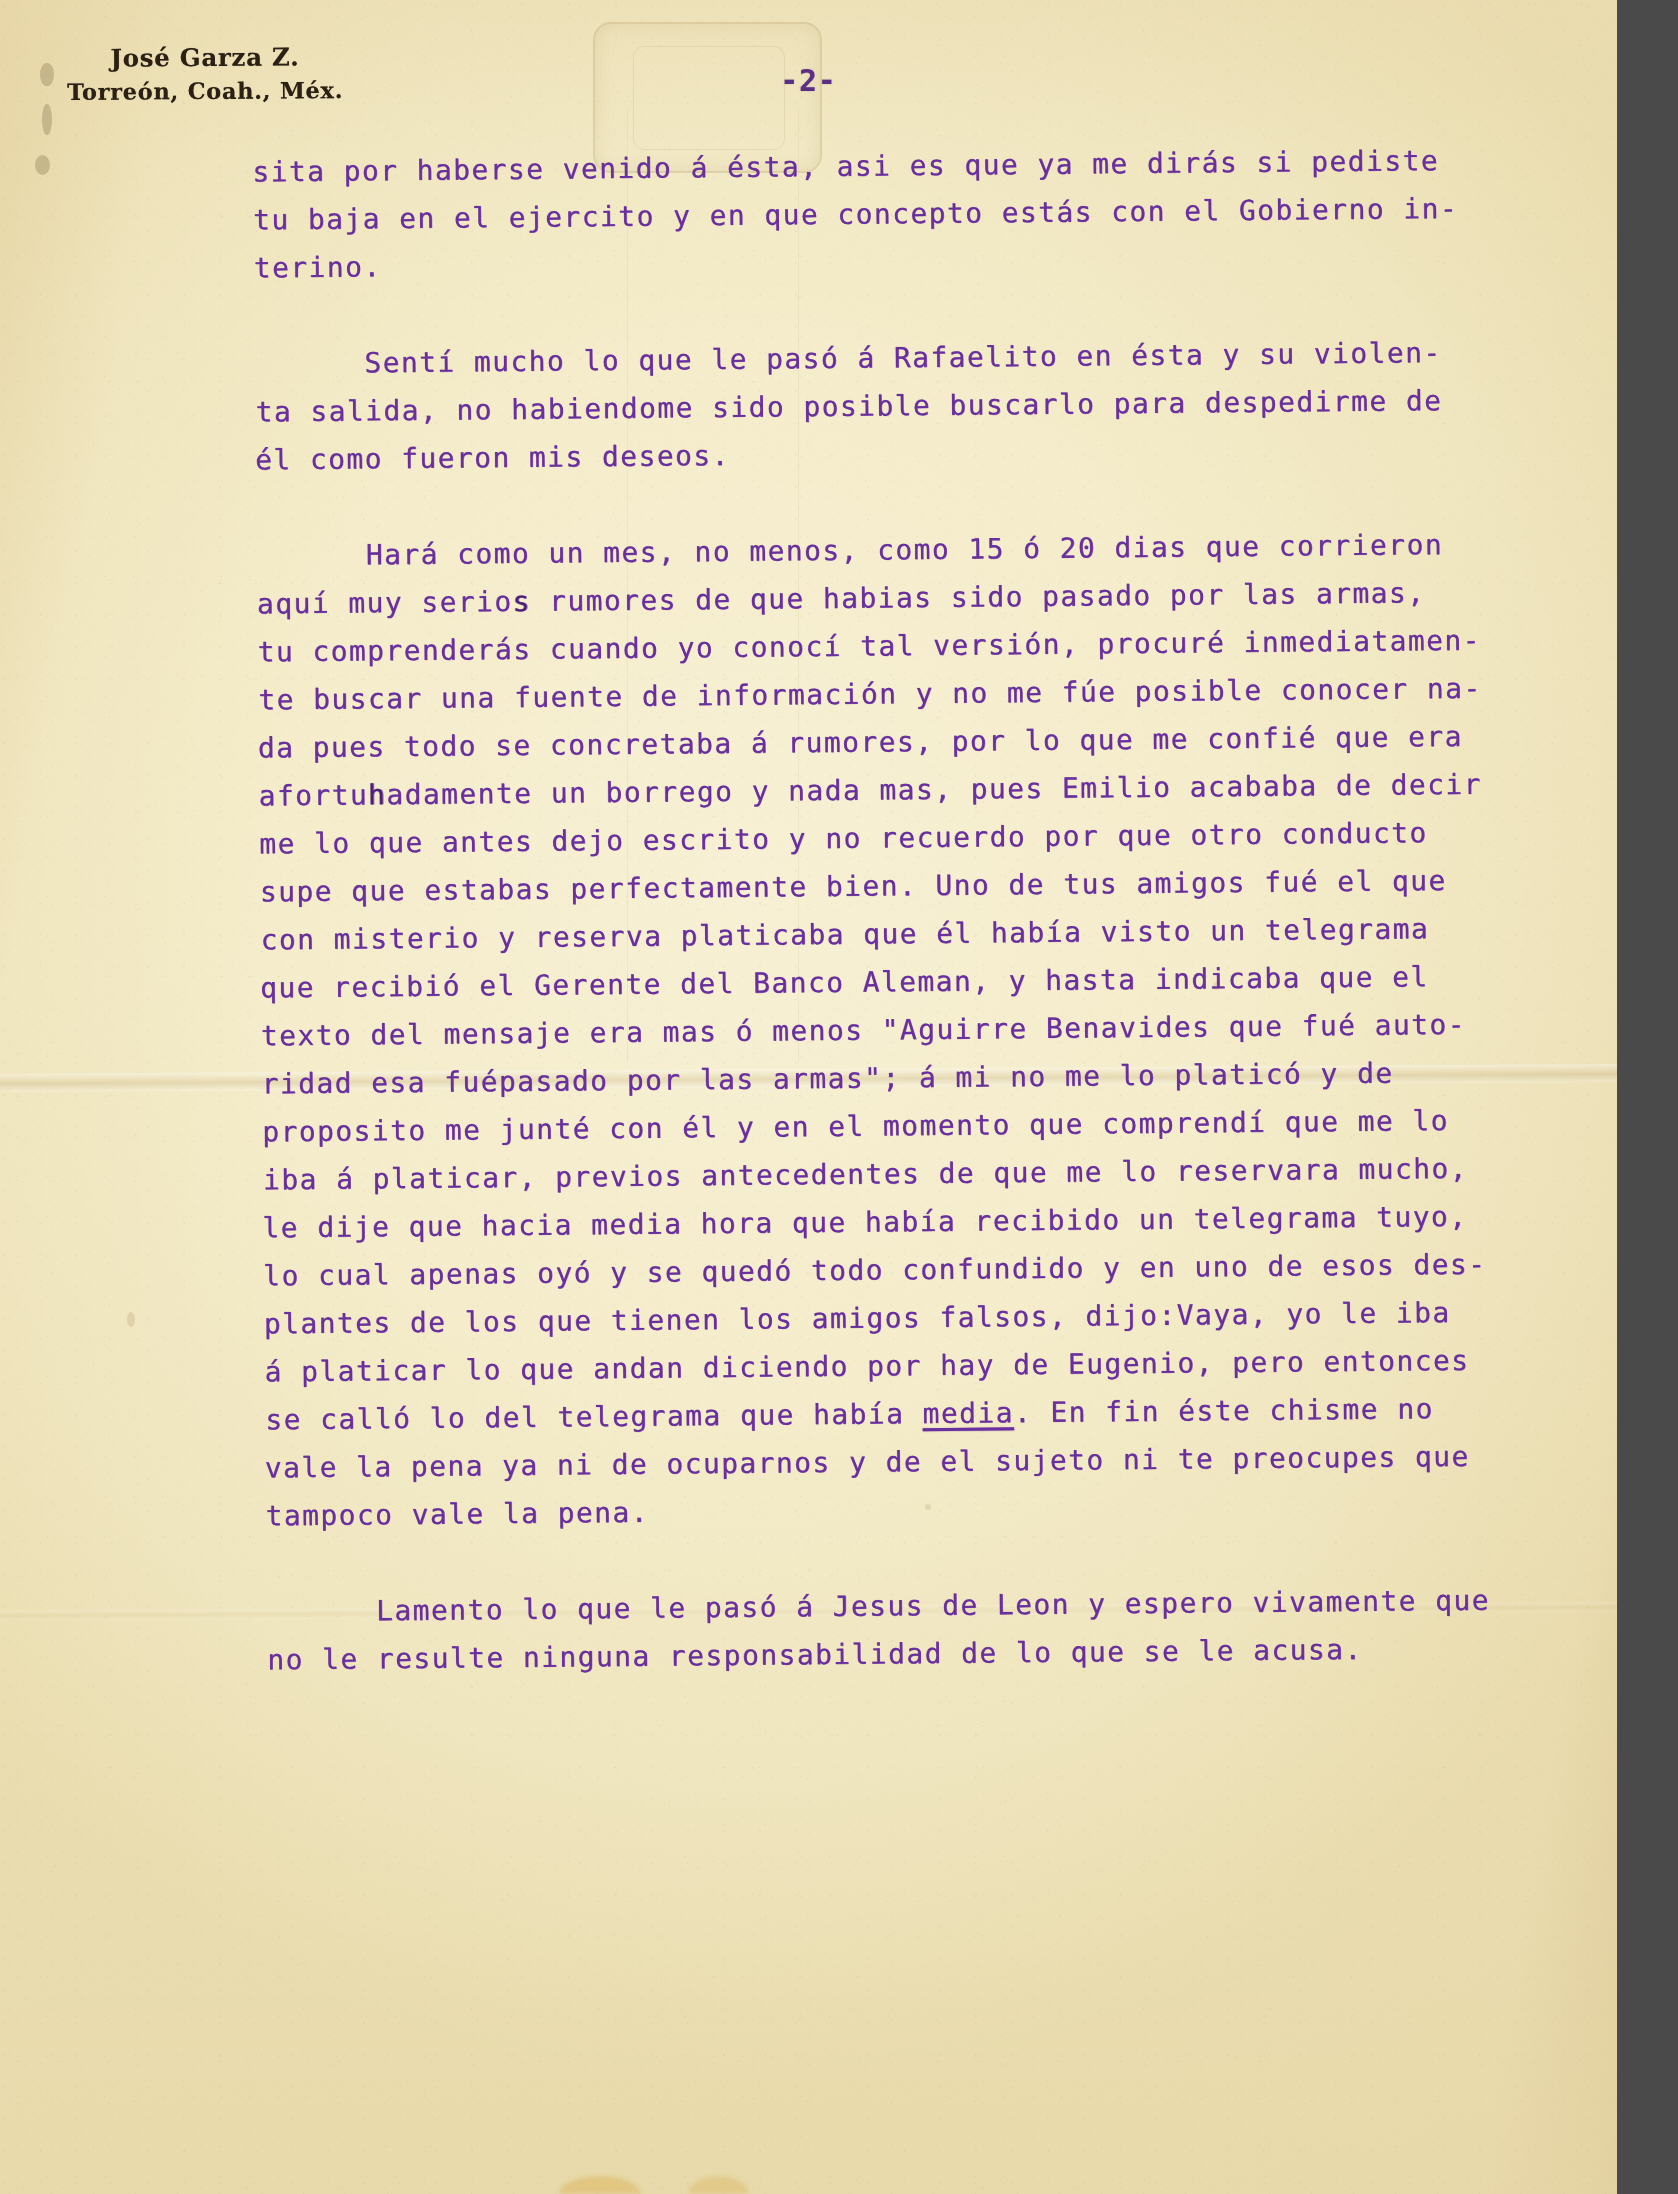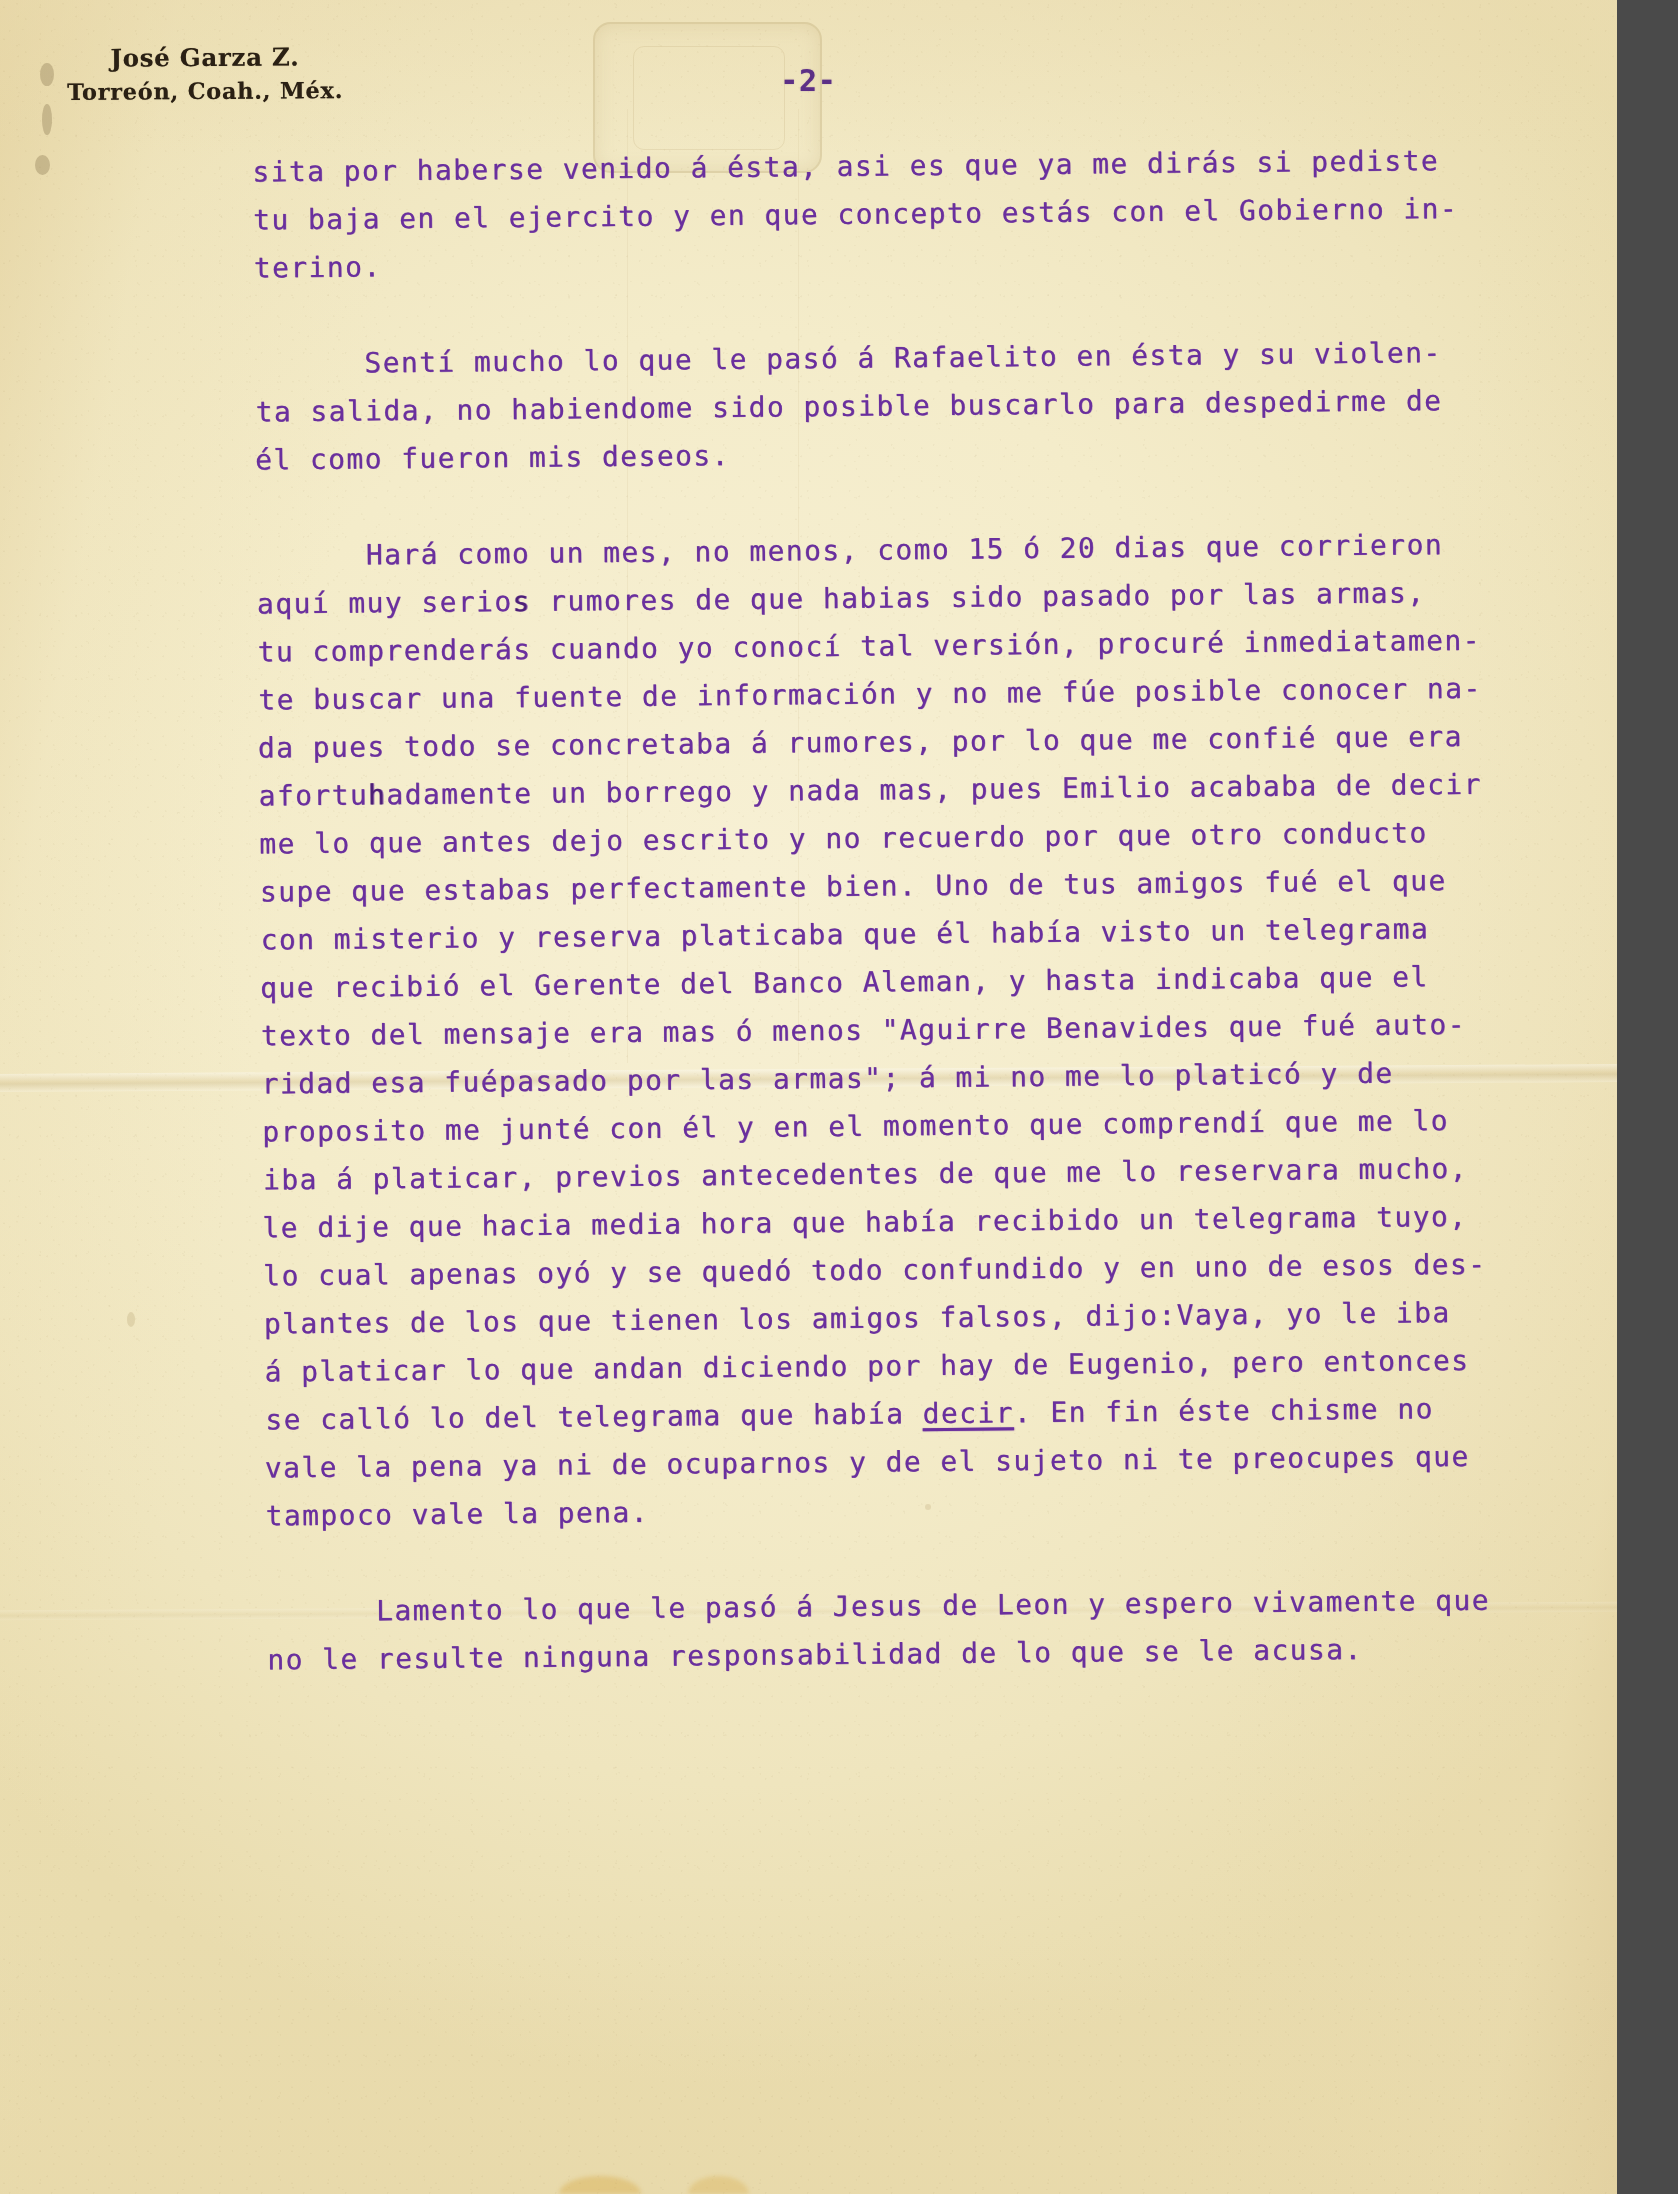--- a/index.html
+++ b/index.html
@@ -231,21 +231,21 @@
       <div class="tline" style="transform: translateX(0.5px);">con misterio y reserva platicaba que él había visto un telegrama</div>
       <div class="tline" style="transform: translateX(-0.5px);">que recibió el Gerente del Banco Aleman, y hasta indicaba que el</div>
       <div class="tline" style="transform: translateX(-0.2px);">texto del mensaje era mas ó menos "Aguirre Benavides que fué auto-</div>
       <div class="tline" style="transform: translateX(0px);">ridad esa fué<span class="ov">​</span>pasado por las armas"; á mi no me lo platicó y de</div>
       <div class="tline" style="transform: translateX(0.2px);">proposito me junté con él y en el momento que comprendí que me lo</div>
       <div class="tline" style="transform: translateX(0.5px);">iba á platicar, previos antecedentes de que me lo reservara mucho,</div>
       <div class="tline" style="transform: translateX(-0.5px);">le dije que hacia media hora que había recibido un telegrama tuyo,</div>
       <div class="tline" style="transform: translateX(-0.2px);">lo cual apenas oyó y se quedó todo confundido y en uno de esos des-</div>
       <div class="tline" style="transform: translateX(0px);">plantes de los que tienen los amigos falsos, dijo:Vaya, yo le iba</div>
       <div class="tline" style="transform: translateX(0.2px);">á platicar lo que andan diciendo por hay de Eugenio, pero entonces</div>
-      <div class="tline" style="transform: translateX(0.5px);">se calló lo del telegrama que había <span class="u">decir</span>. En fin éste chisme no</div>
+      <div class="tline" style="transform: translateX(0.5px);">se calló lo del telegrama que había <span class="u">media</span>. En fin éste chisme no</div>
       <div class="tline" style="transform: translateX(-0.5px);">vale la pena ya ni de ocuparnos y de el sujeto ni te preocupes que</div>
       <div class="tline" style="transform: translateX(-0.2px);">tampoco vale la pena.</div>
       <div class="tline">&nbsp;</div>
       <div class="tline" style="transform: translateX(0px);">      Lamento lo que le pasó á Jesus de Leon y espero vivamente que</div>
       <div class="tline" style="transform: translateX(0.2px);">no le resulte ninguna responsabilidad de lo que se le acusa.</div>
     </div>
 
 </div>
 
 

